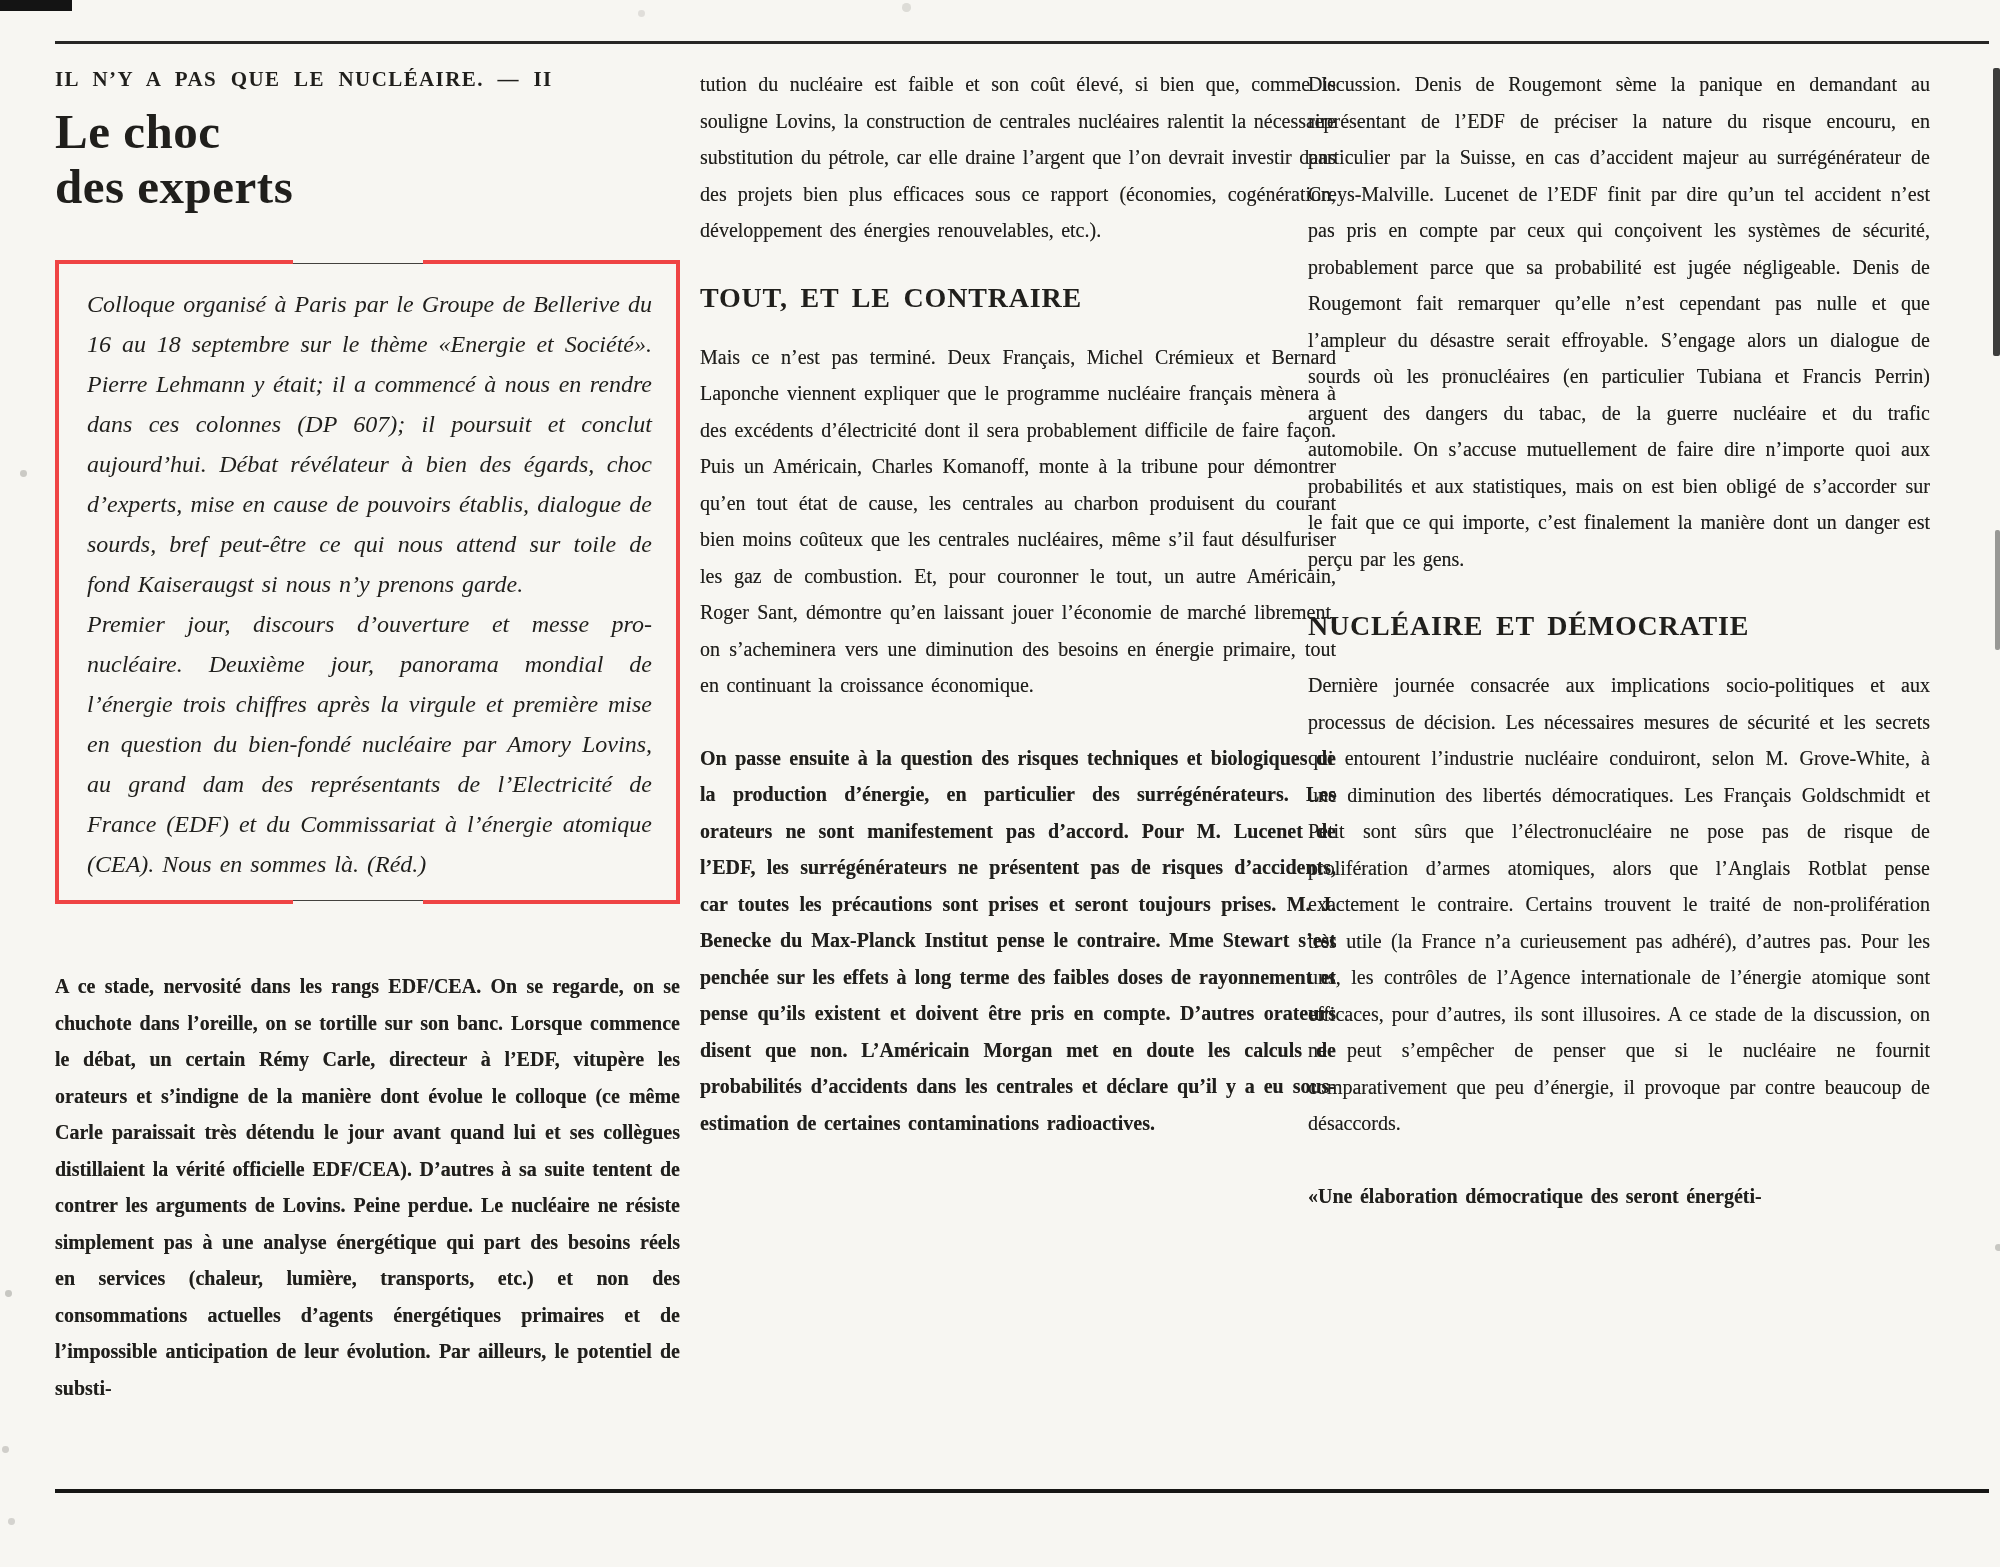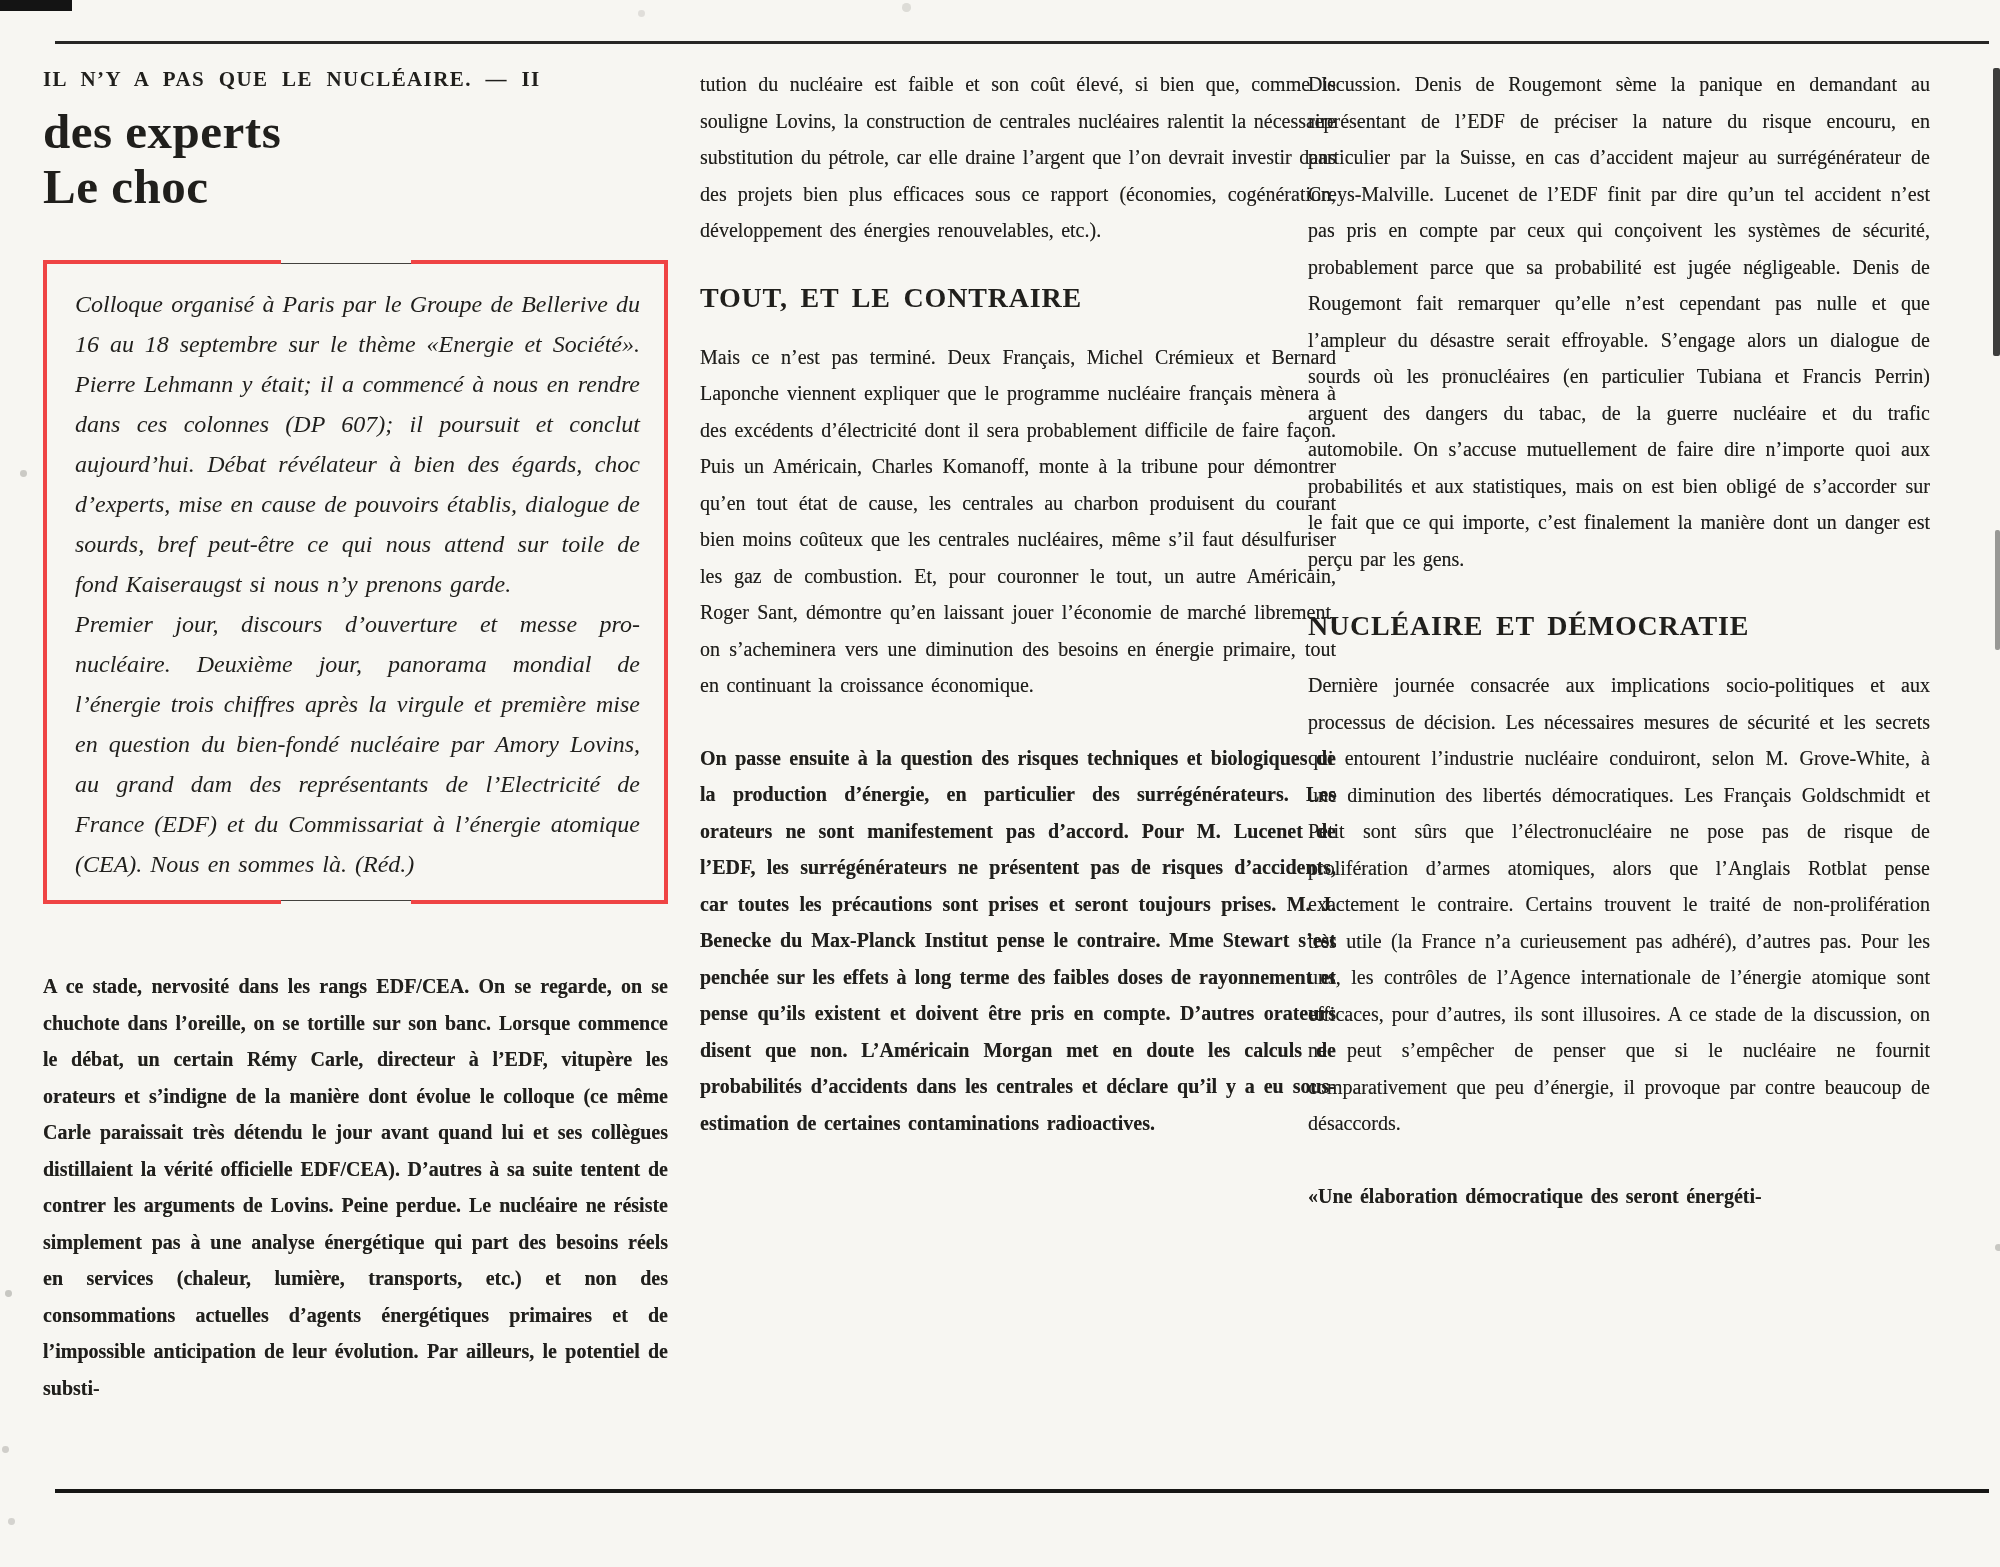--- a/index.html
+++ b/index.html
@@ -23,21 +23,21 @@
       7px 1292px 0 2px rgba(90,88,84,.30),
       4px 1448px 0 2px rgba(90,88,84,.25),
       10px 1520px 0 2px rgba(90,88,84,.22),
       640px 12px 0 2px rgba(120,118,112,.18),
       905px 6px 0 3px rgba(120,118,112,.20),
       1462px 372px 0 2px rgba(110,108,104,.18),
       1997px 1246px 0 2px rgba(90,88,84,.30);
   }
 
   .col{position:absolute;top:66px;}
-  .col-left{left:43px;width:625px;}
+  .col-left{left:55px;width:625px;}
   .col-middle{left:700px;width:636px;}
   .col-right{left:1308px;width:622px;}
 
   .kicker{
     font-weight:bold;font-size:21px;line-height:26px;
     letter-spacing:1.4px;word-spacing:7px;
     margin:0 0 12px 0;
   }
   h1.title{
     margin:0;font-size:49px;line-height:55px;font-weight:bold;
@@ -84,22 +84,22 @@
   <div class="corner-mark"></div>
   <div class="top-rule"></div>
   <div class="bottom-rule"></div>
   <div class="right-edge-artifact"></div>
   <div class="right-edge-artifact2"></div>
   <div class="speckles"></div>
 
   <div class="col col-left">
     <div class="kicker">IL N’Y A PAS QUE LE NUCLÉAIRE. — II</div>
     <h1 class="title">
+      <span>Le choc</span>
       <span>des experts</span>
-      <span>Le choc</span>
     </h1>
     <div class="lede-box">
       <div class="box-gap box-gap-top"></div>
       <p>Colloque organisé à Paris par le Groupe de Bellerive du 16 au 18 septembre sur le thème «Energie et Société». Pierre Lehmann y était; il a commencé à nous en rendre dans ces colonnes (DP 607); il poursuit et conclut aujourd’hui. Débat révélateur à bien des égards, choc d’experts, mise en cause de pouvoirs établis, dialogue de sourds, bref peut-être ce qui nous attend sur toile de fond Kaiseraugst si nous n’y prenons garde.</p>
       <p>Premier jour, discours d’ouverture et messe pro-nucléaire. Deuxième jour, panorama mondial de l’énergie trois chiffres après la virgule et première mise en question du bien-fondé nucléaire par Amory Lovins, au grand dam des représentants de l’Electricité de France (EDF) et du Commissariat à l’énergie atomique (CEA). Nous en sommes là. (Réd.)</p>
       <div class="box-gap box-gap-bottom"></div>
     </div>
     <div class="body-text">
       <p>A ce stade, nervosité dans les rangs EDF/CEA. On se regarde, on se chuchote dans l’oreille, on se tortille sur son banc. Lorsque commence le débat, un certain Rémy Carle, directeur à l’EDF, vitupère les orateurs et s’indigne de la manière dont évolue le colloque (ce même Carle paraissait très détendu le jour avant quand lui et ses collègues distillaient la vérité officielle EDF/CEA). D’autres à sa suite tentent de contrer les arguments de Lovins. Peine perdue. Le nucléaire ne résiste simplement pas à une analyse énergétique qui part des besoins réels en services (chaleur, lumière, transports, etc.) et non des consommations actuelles d’agents énergétiques primaires et de l’impossible anticipation de leur évolution. Par ailleurs, le potentiel de substi-</p>
     </div>

